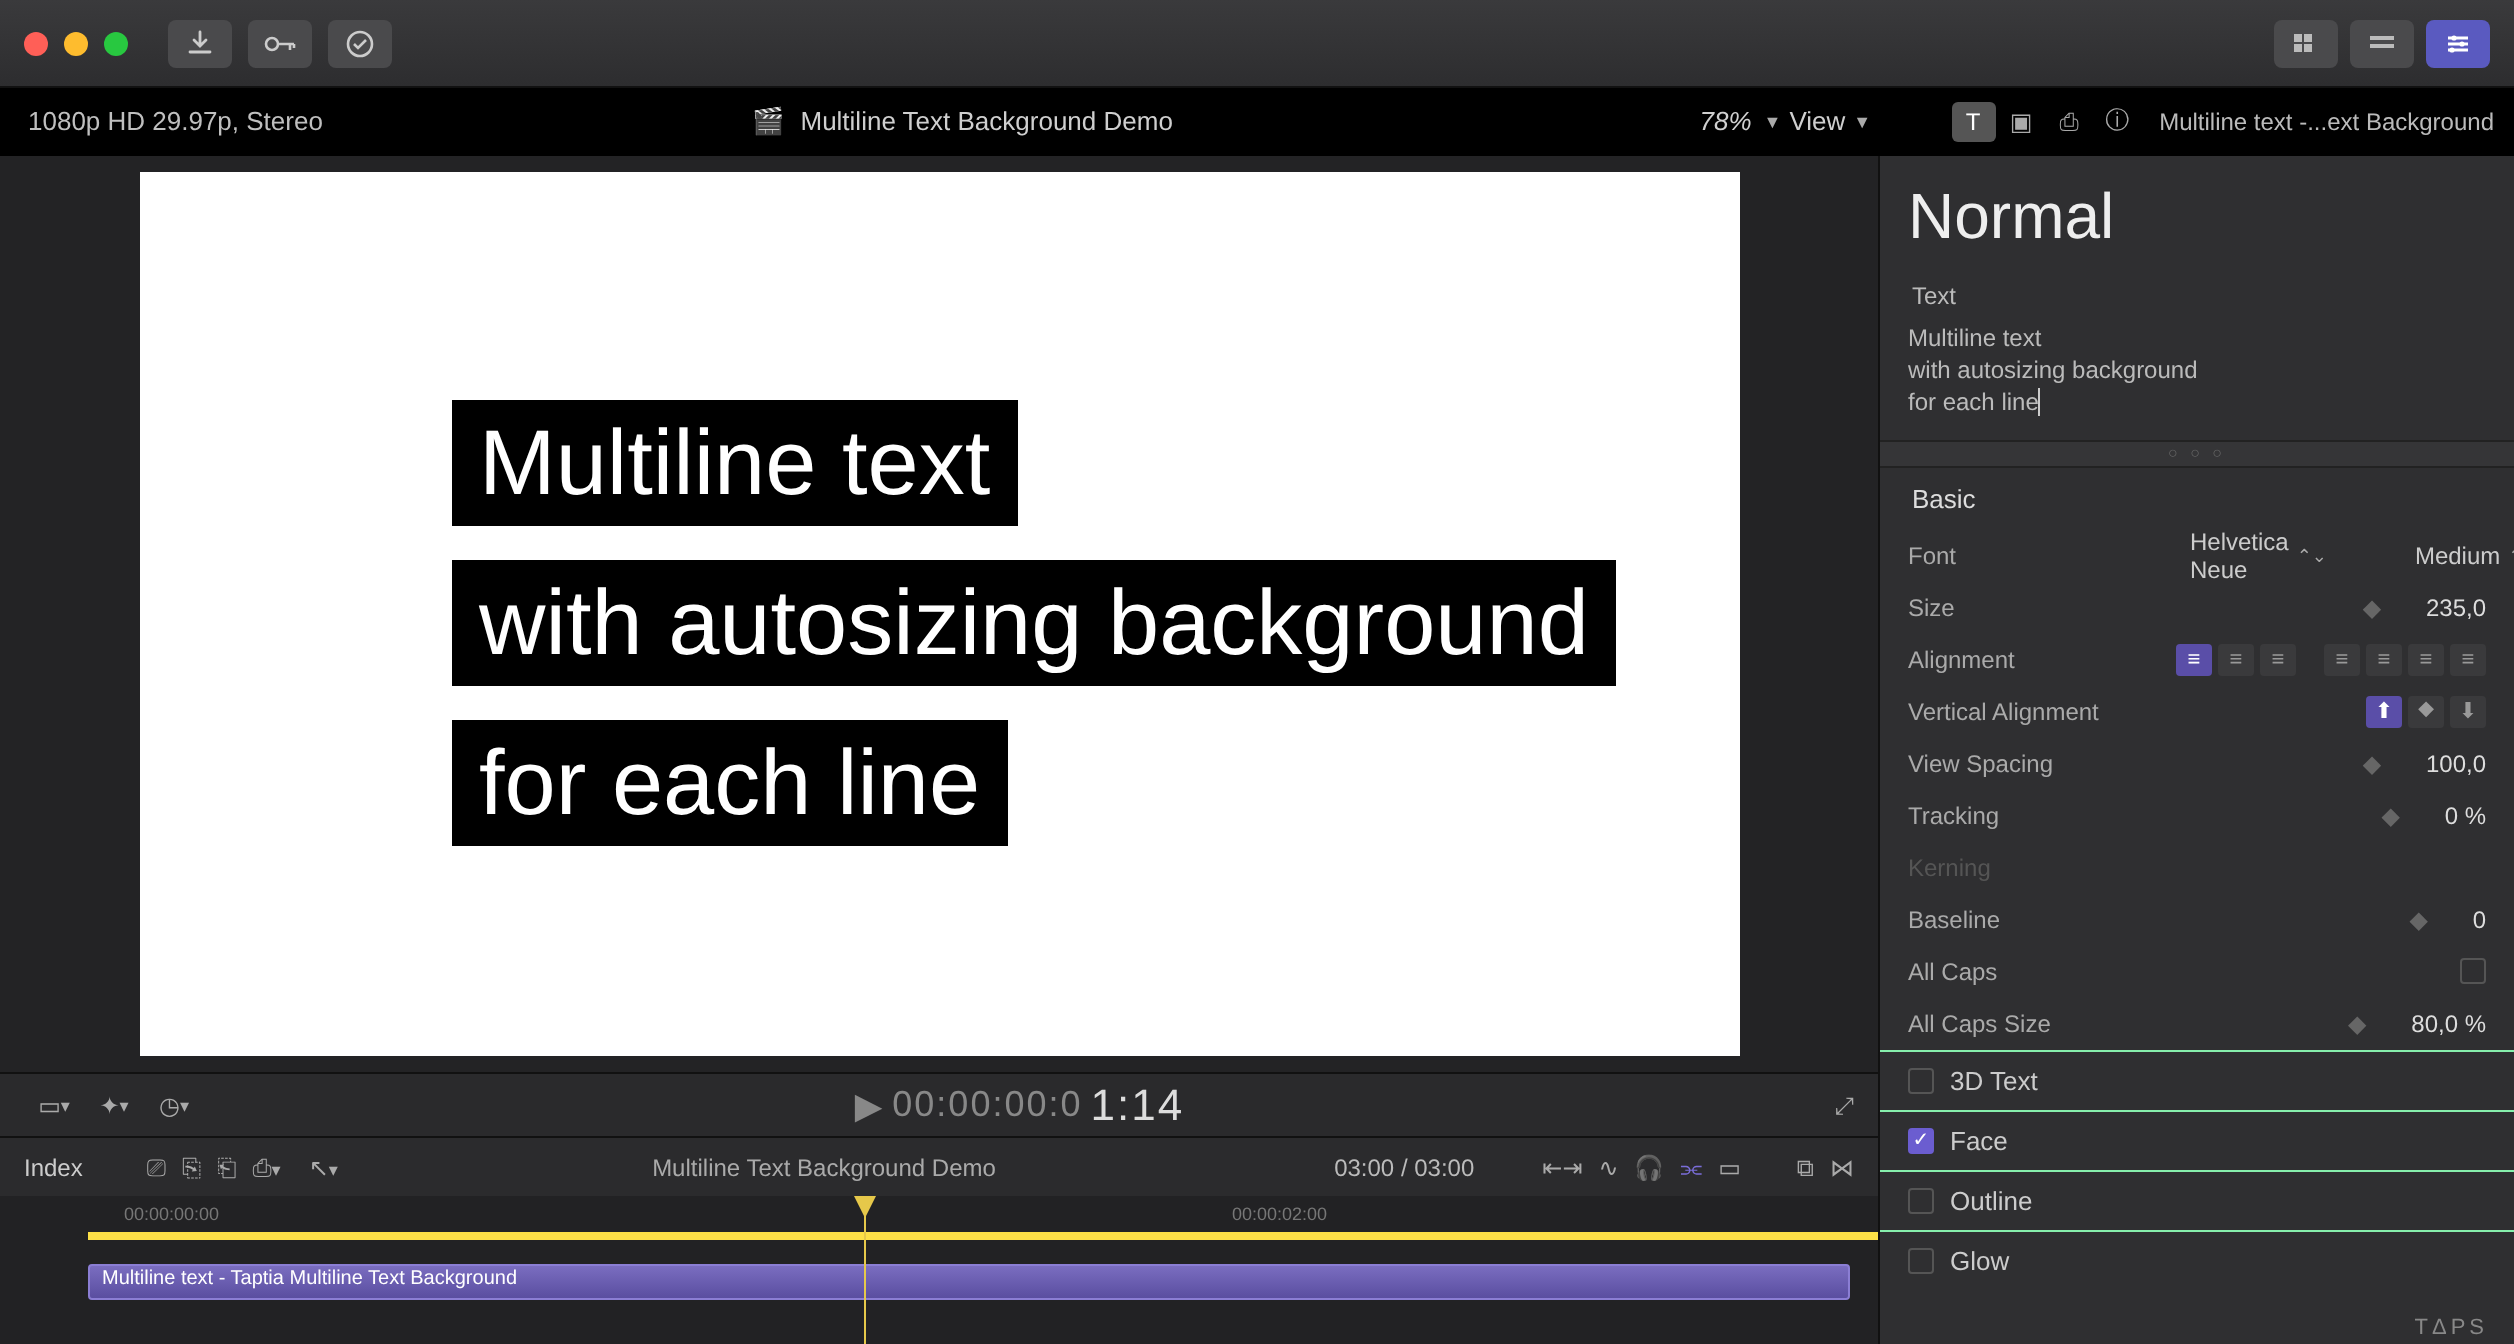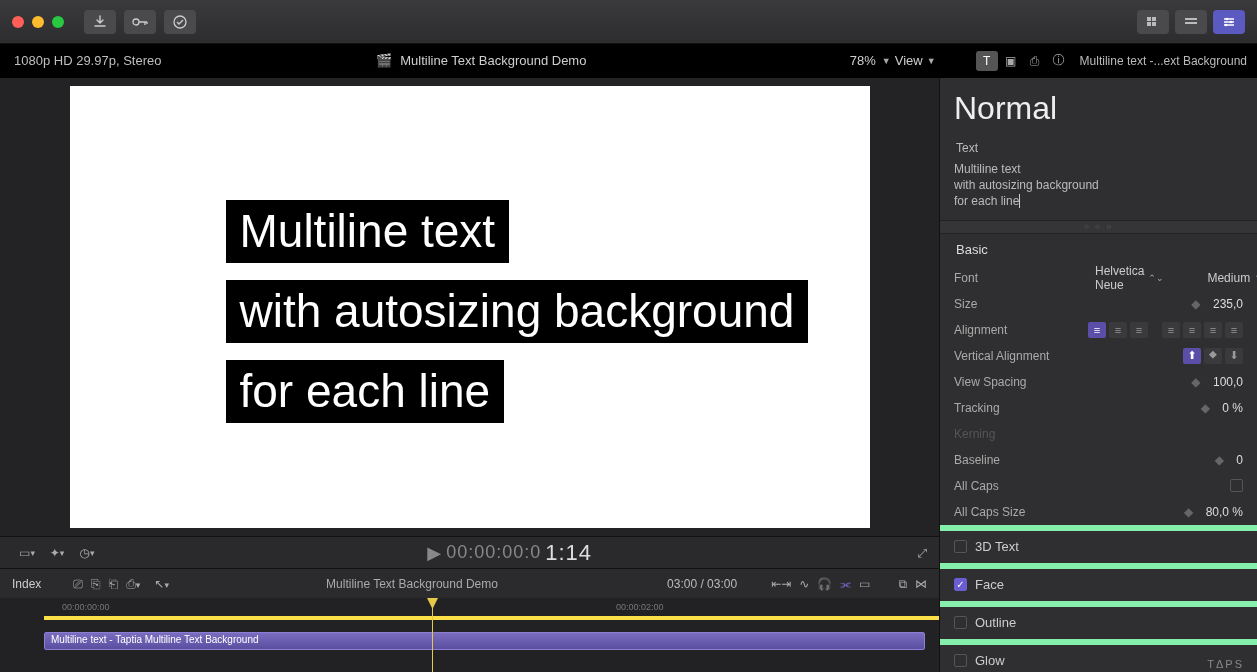--- a/index.html
+++ b/index.html
@@ -13,21 +13,21 @@
   .titlebar .tbtn { width: 32px; height: 24px; background: #4a4a4c; border-radius: 4px; display: flex; align-items: center; justify-content: center; margin-right: 8px; color: #ddd; cursor: pointer; font-size: 13px; }
   .titlebar .spacer { flex: 1; }
   .titlebar .right-group { display: flex; gap: 6px; }
   .titlebar .right-group .tbtn { margin-right: 0; }
   .titlebar .right-group .tbtn.active { background: #5a5ac0; }
   
   
   .subhead { height: 34px; display: flex; align-items: center; padding: 0 10px; border-bottom: 1px solid #000; background: #000000; }
   .subhead .fmt { color: #bfbfbf; font-size: 13px; padding-left: 4px; }
   .subhead .project { position: absolute; left: 50%; transform: translateX(-120%); color: #cfcfcf; font-size: 13px; display:flex; align-items:center; gap:8px;}
-  .subhead .zoom { margin-left: auto; margin-right: 4px; color: #cfcfcf; font-size: 13px; display: flex; align-items: center; gap: 6px; }
+  .subhead .zoom { margin-left: auto; margin-right: 4px; color: #cfcfcf; font-size: 13px; display: flex; align-items: center; gap: 6px; font-style: italic; }
   .subhead .view { margin-right: 20px; color: #cfcfcf; font-size: 13px; display: flex; align-items: center; gap: 4px; }
   .chev { font-size: 9px; color: #aaa; }
   .subhead .insp-tabs { display: flex; gap: 2px; margin-left: 20px; }
   .insp-tab { width: 22px; height: 20px; display:flex;align-items:center;justify-content:center; color:#aaa; border-radius:3px; cursor:pointer; font-size:12px;}
   .insp-tab.active { background:#555; color:#fff; }
   .subhead .clip-name { font-size: 12px; color: #bbb; margin-left: 10px; white-space:nowrap; overflow:hidden; text-overflow:ellipsis; max-width:190px;}
   
   
   .main { display: flex; height: calc(100% - 44px - 34px); }
   .left-col { flex: 1; display: flex; flex-direction: column; background: #232325; }
@@ -69,27 +69,27 @@
   .insp-sect-label { color:#bbb; padding: 6px 16px; font-size:12px;}
   .insp-text { padding: 0 14px 10px; color:#bbb; line-height: 1.35; font-size:12px;}
   .insp-text .cursor { border-right: 1px solid #ccc; }
   .insp-sep { height: 14px; background:#353537; border-top:1px solid #222; border-bottom:1px solid #222; display:flex; align-items:center; justify-content:center; color:#666; font-size:8px; letter-spacing:2px;}
   .insp-heading { padding: 8px 16px; font-weight:500; color:#ddd; font-size:13px;}
   .prop { display:flex; align-items:center; padding: 4px 14px; height: 26px; }
   .prop .lbl { flex: 0 0 105px; color:#aaa; font-size:12px;}
   .prop .lbl.dim { color:#555;}
   .prop .val { margin-left:auto; color:#ddd; font-size:12px;}
   .prop .key { width:14px; height:14px; display:flex; align-items:center; justify-content:center; color:#666; margin-right:8px; margin-left:auto;}
-  .prop .key + .val { margin-left: 2px; }
+  .prop .key + .val { margin-left: 12px; }
   .font-pick { margin-left:auto; color:#ccc; display:flex; align-items:center; gap:4px; font-size:12px;padding-left:36px;}
   .align-group { margin-left:auto; display:flex; gap:3px;}
   .align-btn { width:18px; height:16px; background:#3a3a3c; border-radius:2px; display:flex; align-items:center; justify-content:center; color:#999; cursor:pointer; font-size:11px;}
   .align-btn.sel { background:#5a4ea8; color:#fff;}
   .checkbox { width:13px; height:13px; border:1px solid #555; border-radius:2px; margin-left:auto; cursor:pointer; display:flex;align-items:center;justify-content:center;}
-  .fx-row { display:flex; align-items:center; padding:16px 14px; height:30px; border-top:6px solid #86efac;text-align:right;}
+  .fx-row { display:flex; align-items:center; padding:5px 14px; height:30px; border-top:1px solid #86efac;text-align:right;}
   .fx-row .cb { width:13px;height:13px;border:1px solid #555;border-radius:2px;margin-right:8px;cursor:pointer;}
   .fx-row .cb.on { background:#6b5dd0; border-color:#6b5dd0;}
   .fx-row .cb.on::after{content:"✓";color:#fff;font-size:10px;display:block;text-align:center;line-height:11px;}
   .fx-row .lab { color:#ccc; font-size:13px;}
   .watermark { position:absolute; right:13px; bottom:2px; font-size:11px; color:#888; letter-spacing:2px;}
   svg { display:block; }
 </style>
 </head>
 <body>
 

